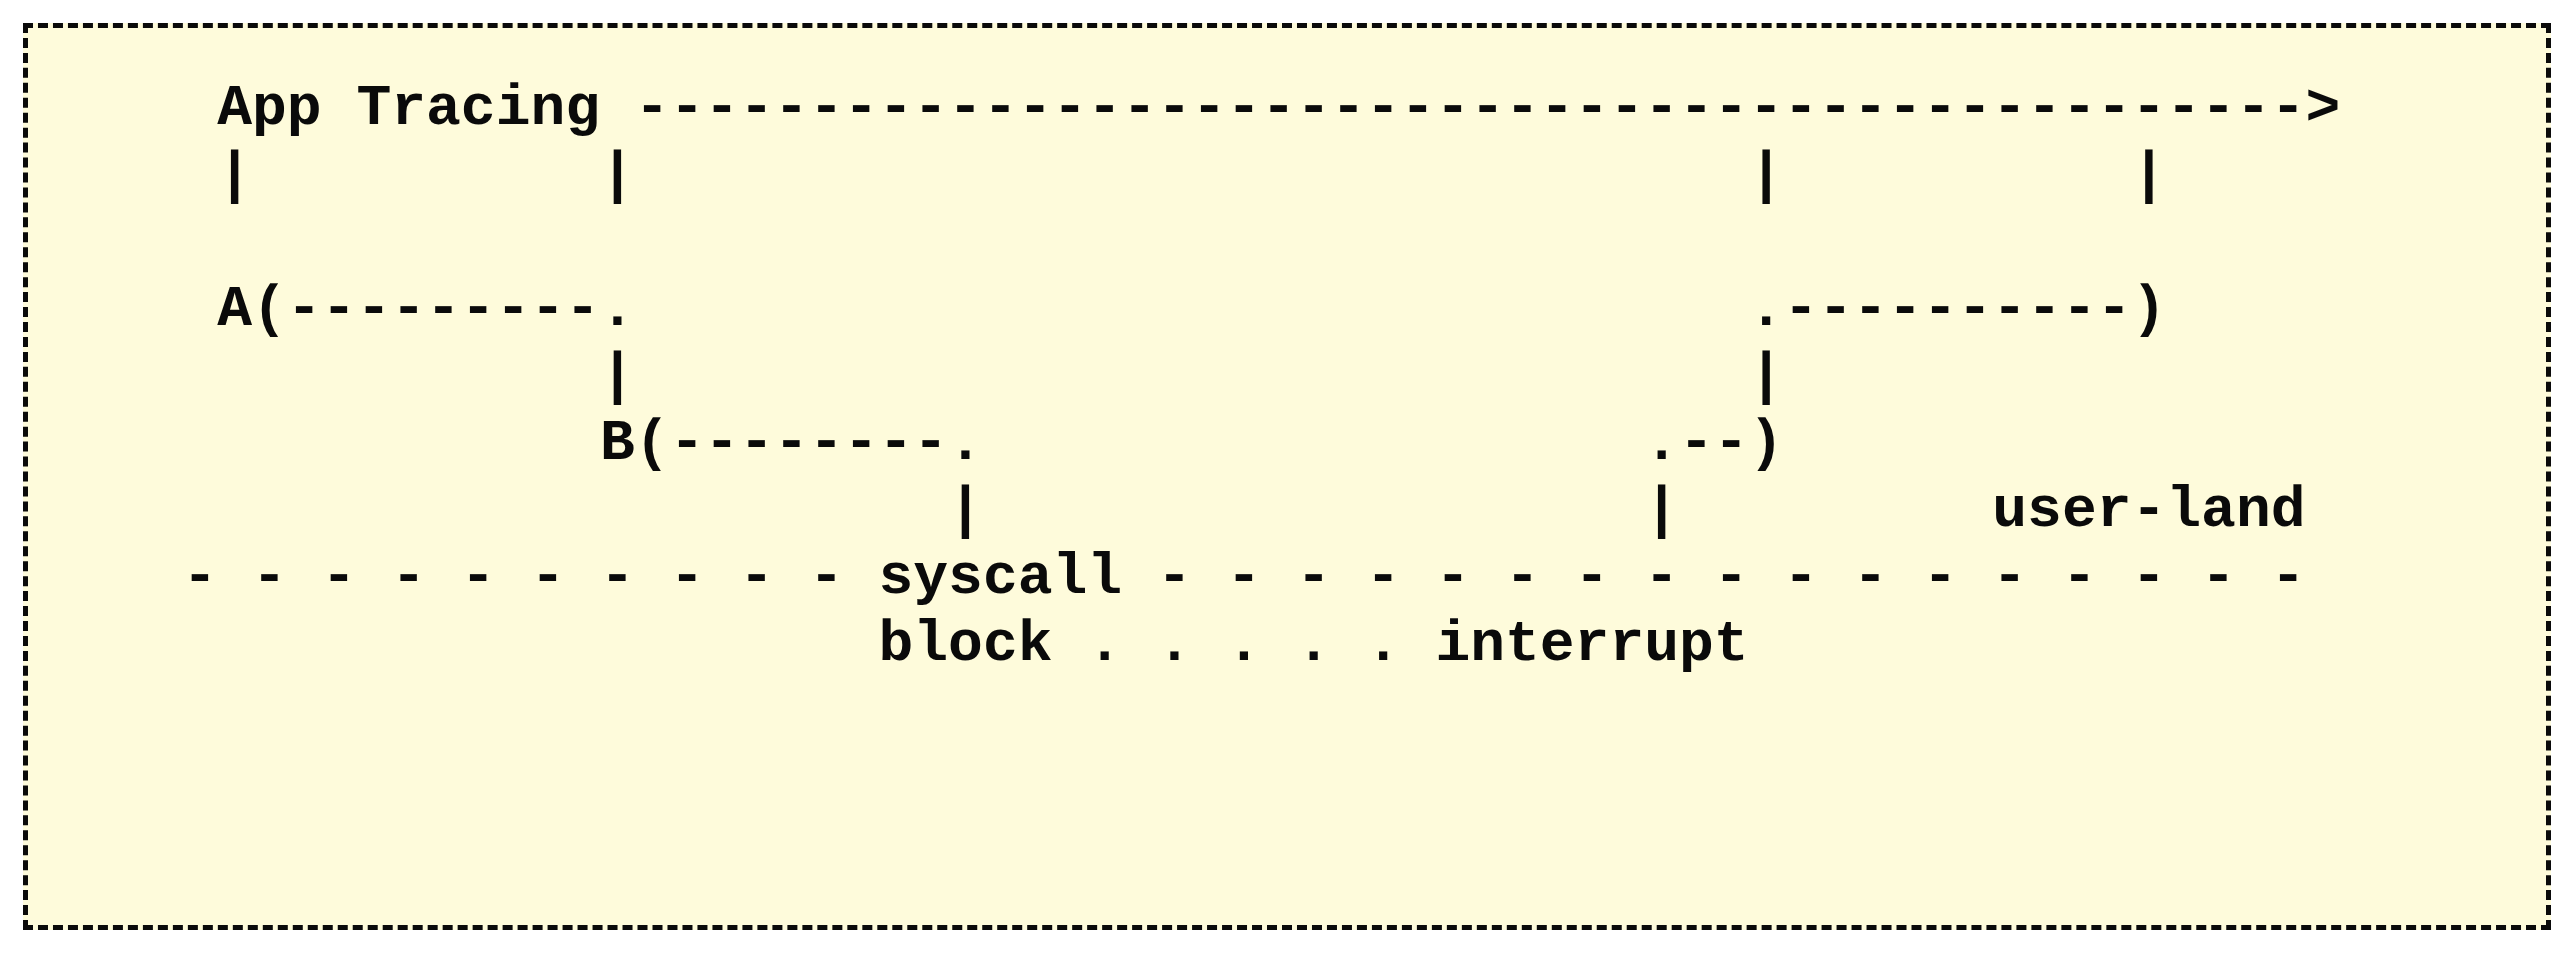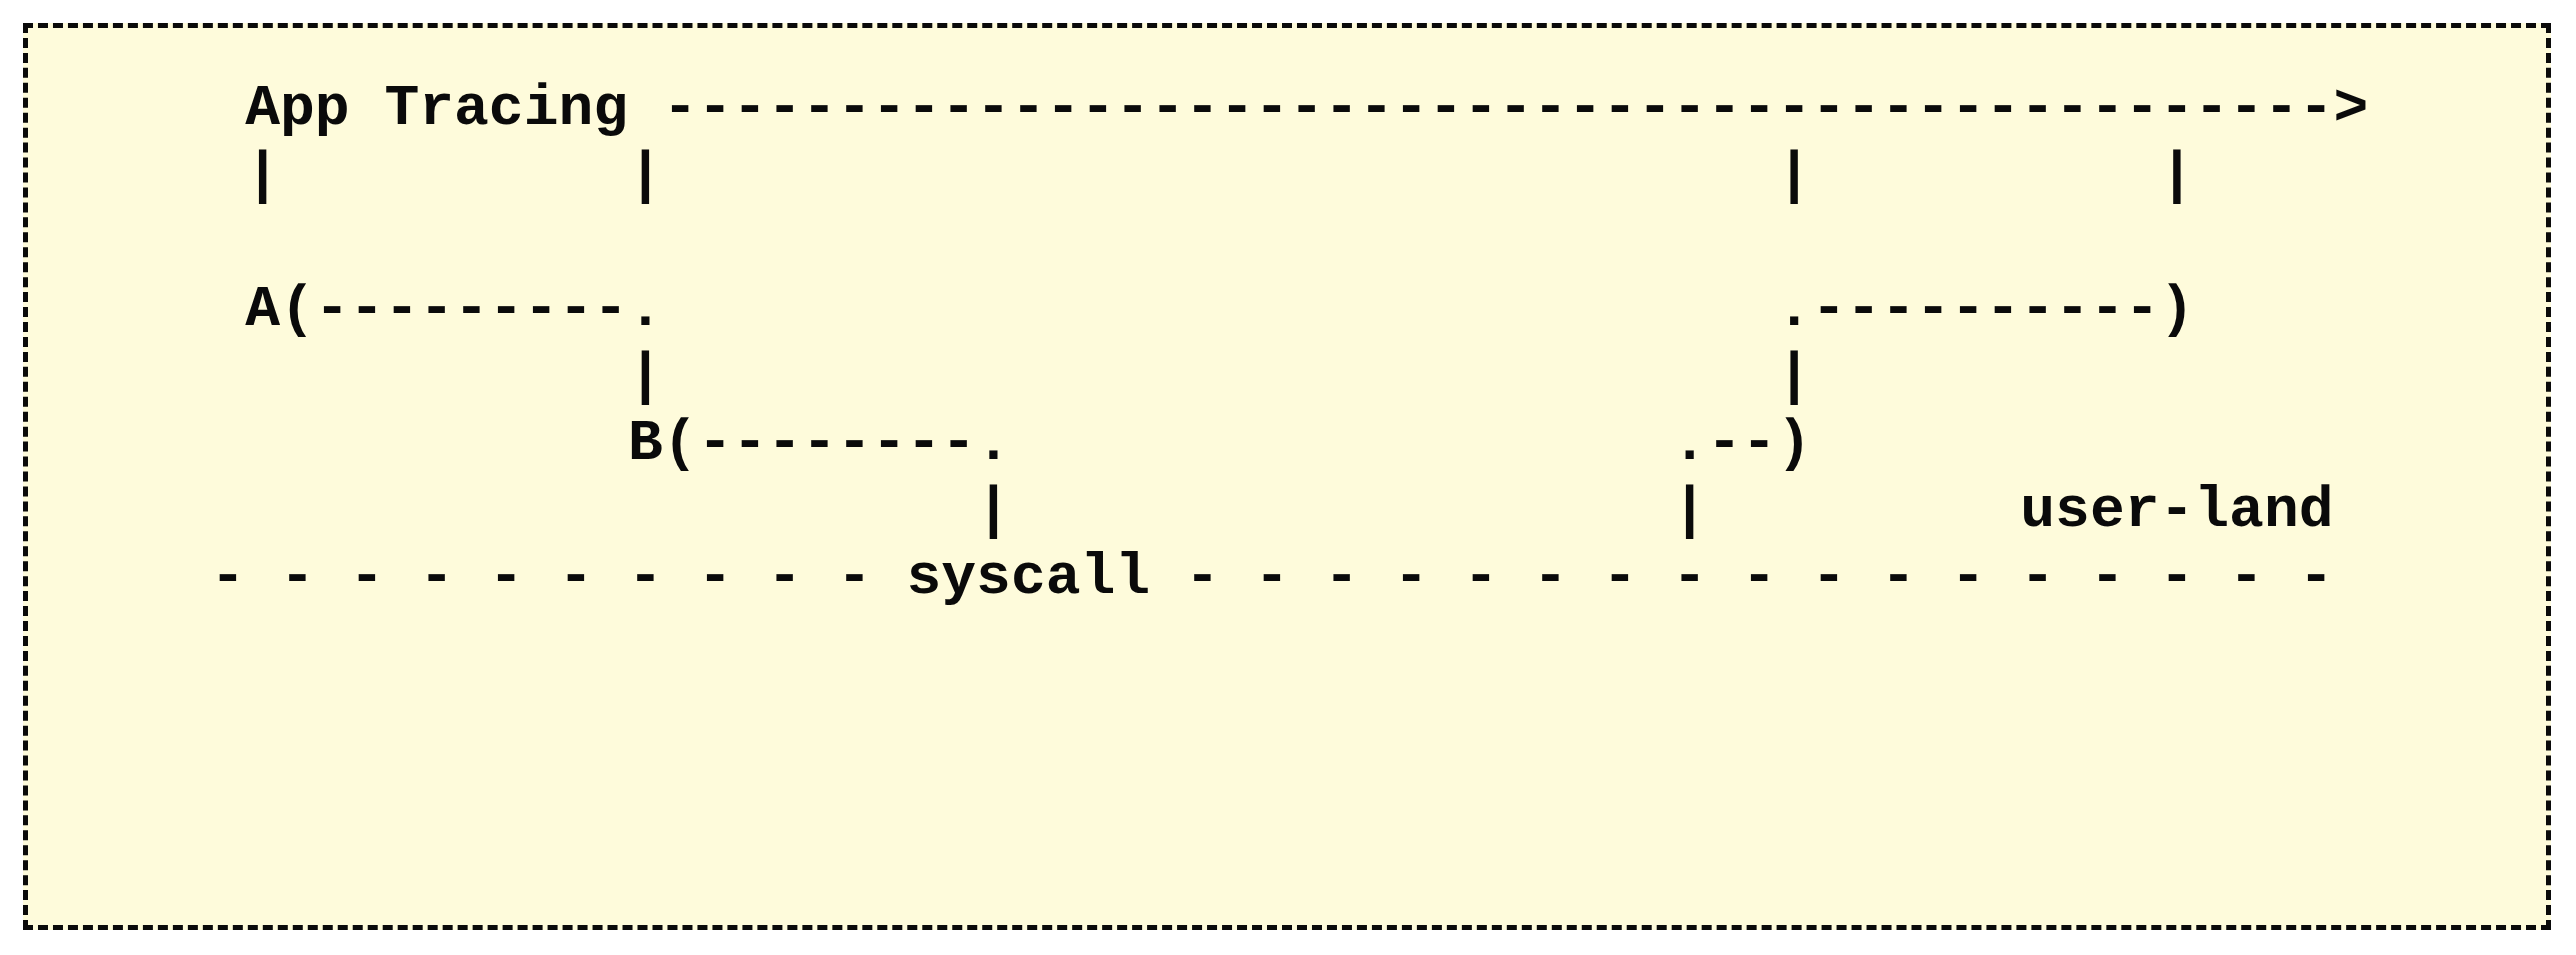--- a/index.html
+++ b/index.html
@@ -29,25 +29,26 @@
     color: #0a0a0a;
   }
   .line {
     white-space: pre;
     height: 67px;
   }
 </style>
 </head>
 <body style="background: rgb(255, 255, 255);">
 
-<div class="panel" style="background: rgb(254, 251, 219); border-color: rgb(10, 10, 10); padding-left: 28px;">
+<div class="panel" style="background: rgb(254, 251, 219); border-color: rgb(10, 10, 10);">
   <div class="ascii" style="color: rgb(10, 10, 10);">
     <div class="line"> App Tracing ------------------------------------------------&gt;</div>
     <div class="line"> |          |                                |          |</div>
     <div class="line"></div>
     <div class="line"> A(---------.                                .----------)</div>
     <div class="line">            |                                |</div>
     <div class="line">            B(--------.                   .--)</div>
     <div class="line">                      |                   |         user-land</div>
     <div class="line">- - - - - - - - - - syscall - - - - - - - - - - - - - - - - -</div>
+    <div class="line">                    block . . . . . interrupt</div>
   </div>
 </div>
 
 
 </body></html>

